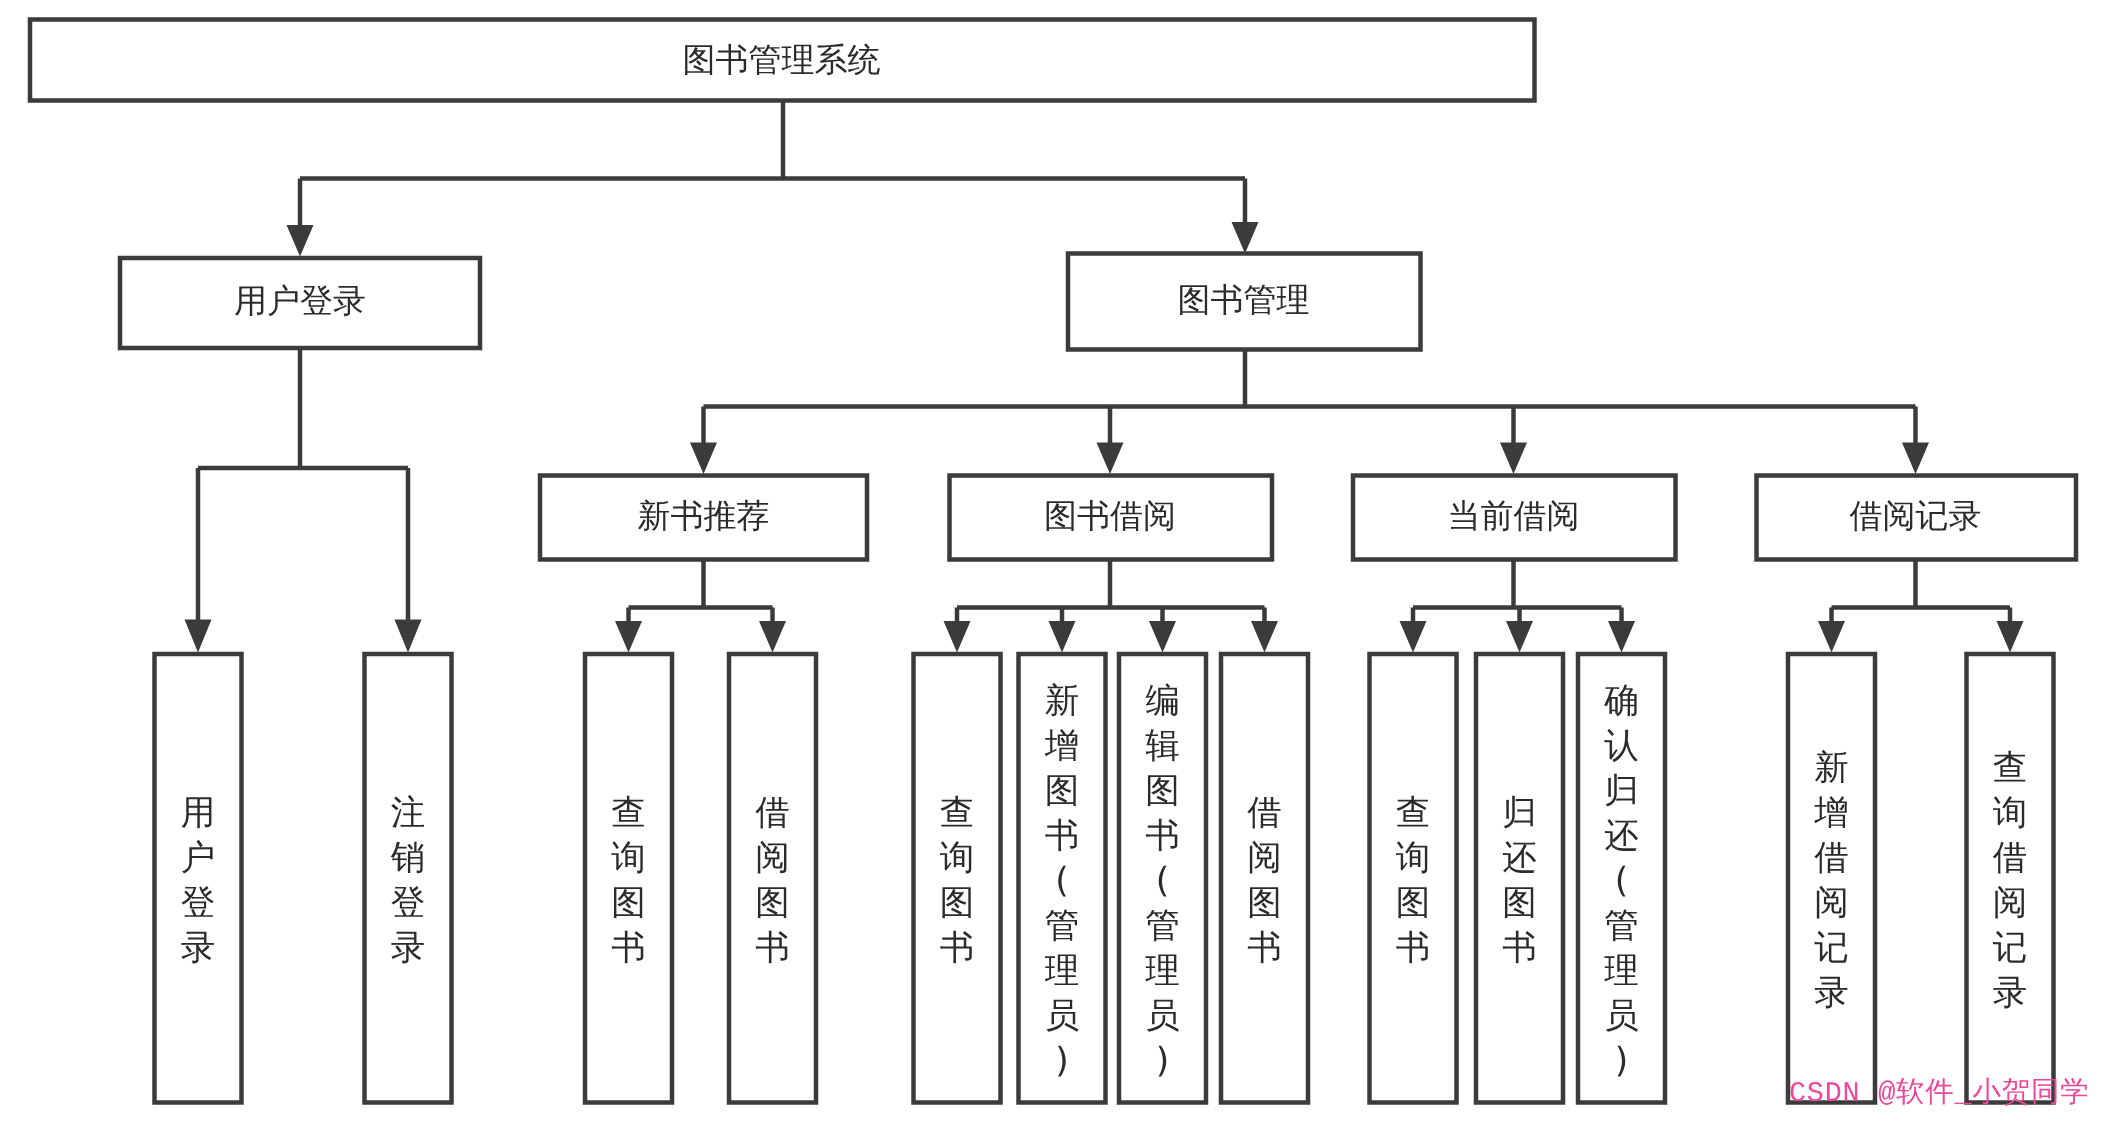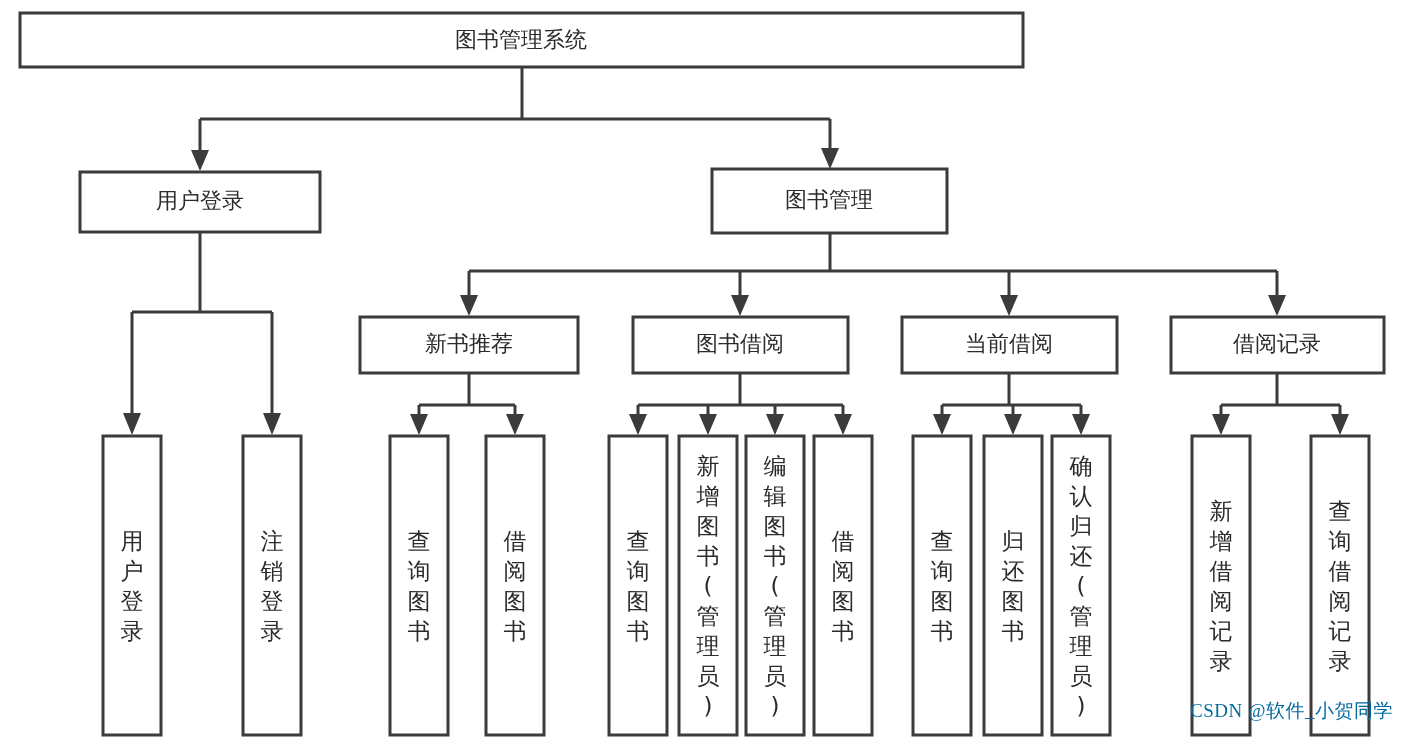--- a/index.html
+++ b/index.html
@@ -24,24 +24,24 @@
   }
   .leaf-label{
     font-family:"DejaVu Sans","Liberation Sans",sans-serif;
     font-size:23px;
     fill:#2b2b2b;
     text-anchor:middle;
   }
   .watermark{
     position:absolute;
     right:12px;
-    bottom:23px;
-    font-family:Liberation Serif, serif;
+    bottom:6px;
+    font-family:Liberation Mono, monospace;
     font-size:19px;
-    color:#0369a1;
+    color:#ec4899;
     letter-spacing:0.5px;
     white-space:nowrap;
     pointer-events:none;
   }
 </style>
 </head>
 <body>
 
 <svg id="diagram" viewBox="0 0 1405 747" xmlns="http://www.w3.org/2000/svg">
 

